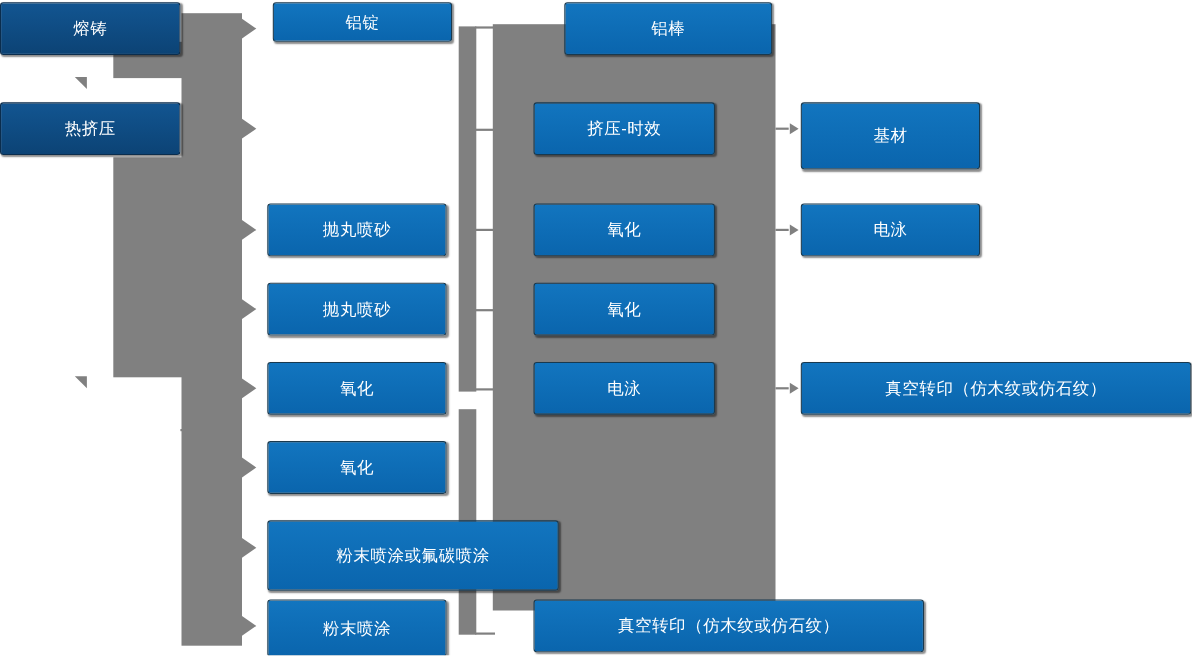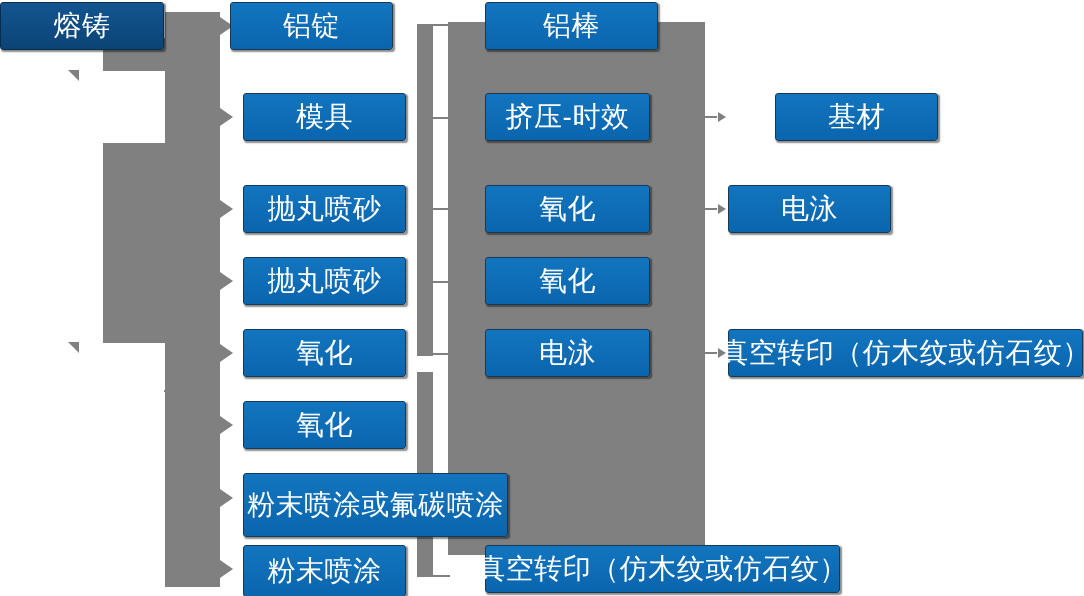--- a/index.html
+++ b/index.html
@@ -62,21 +62,21 @@
   }
 
   
   .box {
     position: absolute;
     box-sizing: border-box;
     display: flex;
     align-items: center;
     justify-content: center;
     color: #ffffff;
-    font-size: 28px;
+    font-size: 15px;
     letter-spacing: 0.5px;
     border: 1px solid #17375e;
     border-radius: 3px;
     box-shadow: 1.5px 1.5px 1.5px rgba(0,0,0,0.45);
     white-space: nowrap;
   }
   .box.light {
     background: #0f6cb6;
     background: linear-gradient(180deg, #1275bf 0%, #0a65ad 100%);
     border-color: #18394f;
@@ -133,66 +133,66 @@
     <span class="head"></span>
   </div>
   <div class="arrow-sm" style="left:705px; top:346px; width:21px;">
     <span class="shaft"></span>
     <span class="head"></span>
   </div>
 
   <div class="box dark" style="left:0px; top:2px; width:164px; height:48px;">
     <span>熔铸</span>
   </div>
-
-  <div class="box light" style="left:230px; top:2px; width:163px; height:48px;">
+  <div class="box dark" style="left:0px; top:93px; width:164px; height:48px;">
+    <span>热挤压</span>
+  </div>
+
+  <div class="box light" style="left:248px; top:2px; width:163px; height:36px;">
     <span>铝锭</span>
-  </div>
-  <div class="box light" style="left:243px; top:93px; width:163px; height:48px;">
-    <span>模具</span>
   </div>
   <div class="box light" style="left:243px; top:185px; width:163px; height:48px;">
     <span>抛丸喷砂</span>
   </div>
   <div class="box light" style="left:243px; top:257px; width:163px; height:48px;">
     <span>抛丸喷砂</span>
   </div>
   <div class="box light" style="left:243px; top:329px; width:163px; height:48px;">
     <span>氧化</span>
   </div>
   <div class="box light" style="left:243px; top:401px; width:163px; height:48px;">
     <span>氧化</span>
   </div>
   <div class="box light" style="left:243px; top:473px; width:265px; height:64px;">
     <span>粉末喷涂或氟碳喷涂</span>
   </div>
   <div class="box light" style="left:243px; top:545px; width:163px; height:52px;">
     <span>粉末喷涂</span>
   </div>
 
-  <div class="box light" style="left:485px; top:2px; width:173px; height:48px;">
+  <div class="box light" style="left:513px; top:2px; width:189px; height:48px;">
     <span>铝棒</span>
   </div>
   <div class="box light" style="left:485px; top:93px; width:165px; height:48px;text-align:right;">
     <span>挤压-时效</span>
   </div>
   <div class="box light" style="left:485px; top:185px; width:165px; height:48px;">
     <span>氧化</span>
   </div>
   <div class="box light" style="left:485px; top:257px; width:165px; height:48px;">
     <span>氧化</span>
   </div>
   <div class="box light" style="left:485px; top:329px; width:165px; height:48px;">
     <span>电泳</span>
   </div>
   <div class="box light" style="left:485px; top:545px; width:355px; height:48px;">
     <span>真空转印（仿木纹或仿石纹）</span>
   </div>
 
-  <div class="box light" style="left:728px; top:93px; width:163px; height:48px;margin-left:47px;">
+  <div class="box light" style="left:728px; top:93px; width:163px; height:61px;">
     <span>基材</span>
   </div>
   <div class="box light" style="left:728px; top:185px; width:163px; height:48px;">
     <span>电泳</span>
   </div>
   <div class="box light" style="left:728px; top:329px; width:355px; height:48px;">
     <span>真空转印（仿木纹或仿石纹）</span>
   </div>
 
 </div>

